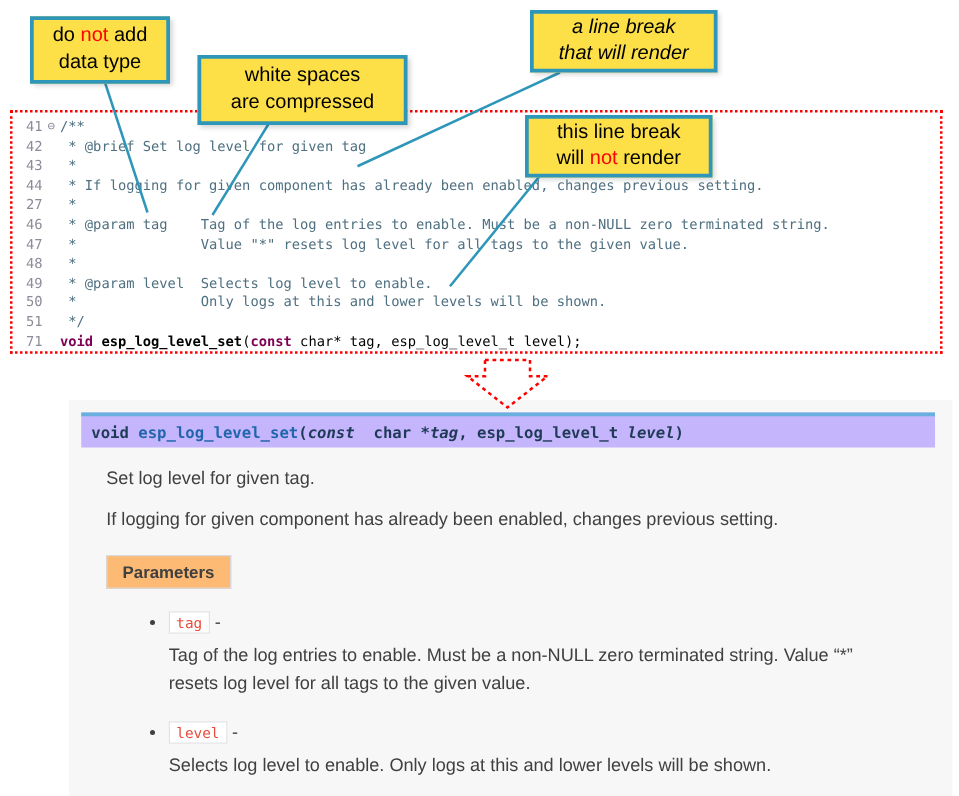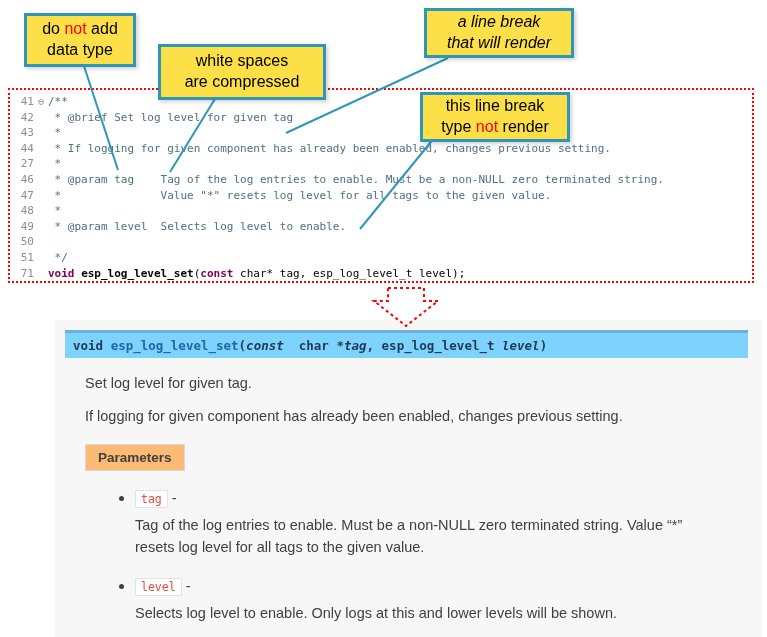--- a/index.html
+++ b/index.html
@@ -23,21 +23,21 @@
   .ln{width:20px;text-align:right;color:#8c8c9a;flex:none;}
   .fold{width:14px;color:#8c8c9a;flex:none;text-align:center;font-size:10px;}
   .code-text .cmt{color:#4f7081;}
   .code-text .kw{color:#7f0055;font-weight:bold;}
   .code-text .fn{color:#000;font-weight:bold;}
   .code-text .pl{color:#000;}
 
   
   .doc-panel{position:absolute;left:55px;top:320px;width:707px;height:317px;background:#f7f7f7;z-index:1;
              box-sizing:border-box;padding:10px 14px 0 10px;}
-  .sig{background:#7dd3fc;border-top:3px solid #6ab0de;padding:5px 8px;
+  .sig{background:#c4b5fd;border-top:3px solid #6ab0de;padding:5px 8px;
        font-family:"DejaVu Sans Mono",monospace;font-size:12.5px;font-weight:bold;color:#1f3a56;white-space:pre;}
   .sig .name{color:#2166ac;}
   .sig .it{font-style:italic;}
   .doc-body{margin-left:20px;}
   .doc-body p{margin:17px 0 0 0;font-size:14.5px;color:#404040;}
   .params-label{display:inline-block;margin-top:20px;background:#fdba74;border:1px solid #d9d9d9;
                 padding:5px 12px;font-size:13.5px;font-weight:bold;color:#404040;}
   .params-list{list-style:disc;margin:12px 0 0 0;padding-left:50px;}
   .params-list li{margin-top:18px;color:#404040;}
   .chip{font-family:"DejaVu Sans Mono",monospace;font-size:11.5px;color:#e74c3c;background:#fff;
@@ -65,35 +65,35 @@
   <div class="callout c2">
     <div>white spaces</div>
     <div>are compressed</div>
   </div>
   <div class="callout c3">
     <div>a line break</div>
     <div>that will render</div>
   </div>
   <div class="callout c4">
     <div>this line break</div>
-    <div><span>type </span><span class="red">not</span><span> render</span></div>
+    <div><span>will </span><span class="red">not</span><span> render</span></div>
   </div>
 
   <div class="code-block">
     <div id="code-lines">
         <div class="code-line"><span class="ln">41</span><span class="fold">⊖</span><span class="code-text"><span class="cmt">/**</span></span></div>
         <div class="code-line"><span class="ln">42</span><span class="fold"></span><span class="code-text"><span class="cmt"> * @brief Set log level for given tag</span></span></div>
         <div class="code-line"><span class="ln">43</span><span class="fold"></span><span class="code-text"><span class="cmt"> *</span></span></div>
         <div class="code-line"><span class="ln">44</span><span class="fold"></span><span class="code-text"><span class="cmt"> * If logging for given component has already been enabled, changes previous setting.</span></span></div>
         <div class="code-line"><span class="ln">27</span><span class="fold"></span><span class="code-text"><span class="cmt"> *</span></span></div>
         <div class="code-line"><span class="ln">46</span><span class="fold"></span><span class="code-text"><span class="cmt"> * @param tag    Tag of the log entries to enable. Must be a non-NULL zero terminated string.</span></span></div>
         <div class="code-line"><span class="ln">47</span><span class="fold"></span><span class="code-text"><span class="cmt"> *               Value "*" resets log level for all tags to the given value.</span></span></div>
         <div class="code-line"><span class="ln">48</span><span class="fold"></span><span class="code-text"><span class="cmt"> *</span></span></div>
         <div class="code-line"><span class="ln">49</span><span class="fold"></span><span class="code-text"><span class="cmt"> * @param level  Selects log level to enable.</span></span></div>
-        <div class="code-line"><span class="ln">50</span><span class="fold"></span></div>
+        <div class="code-line"><span class="ln">50</span><span class="fold"></span><span class="code-text"><span class="cmt"> *               Only logs at this and lower levels will be shown.</span></span></div>
         <div class="code-line"><span class="ln">51</span><span class="fold"></span><span class="code-text"><span class="cmt"> */</span></span></div>
         <div class="code-line"><span class="ln">71</span><span class="fold"></span><span class="code-text"><span class="kw">void</span><span class="pl"> </span><span class="fn">esp_log_level_set</span><span class="pl">(</span><span class="kw">const</span><span class="pl"> char* tag, esp_log_level_t level);</span></span></div>
       </div>
   </div>
 
   <div class="doc-panel">
     <div class="sig"><span>void </span><span class="name">esp_log_level_set</span><span>(</span><span class="it">const </span><span> char *</span><span class="it">tag</span><span>, </span><span>esp_log_level_t </span><span class="it">level</span><span>)</span></div>
 
     <div class="doc-body">
       <p>Set log level for given tag.</p>

